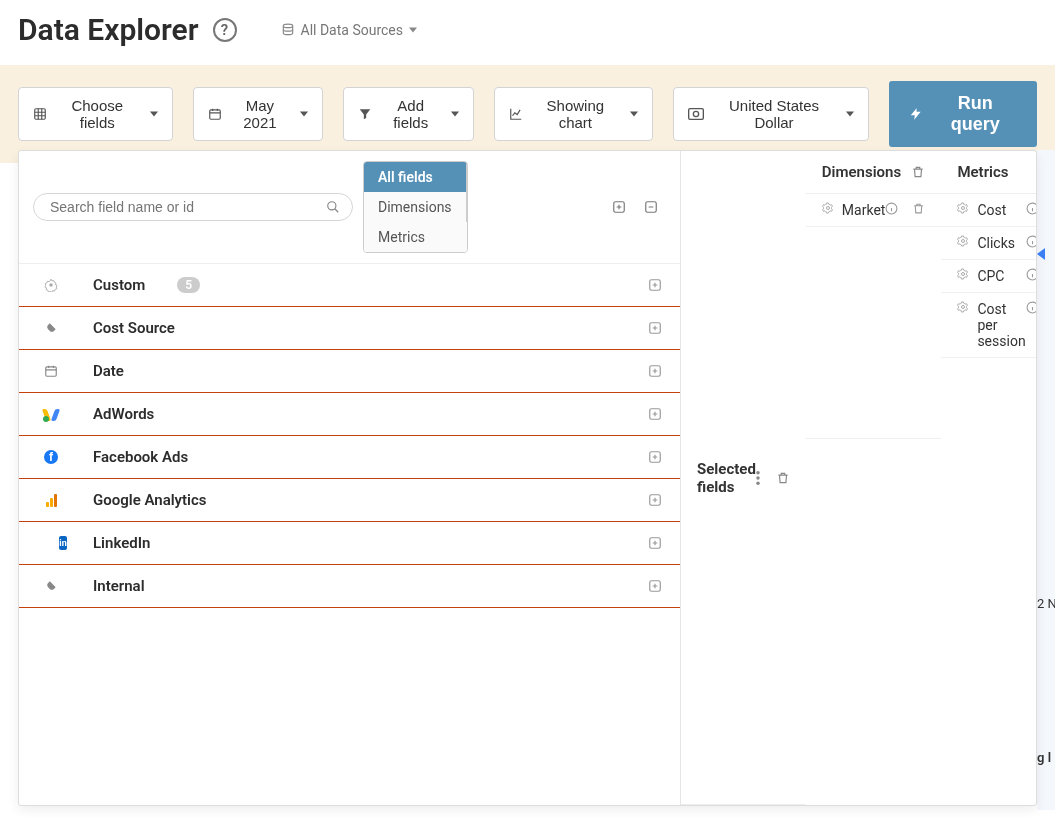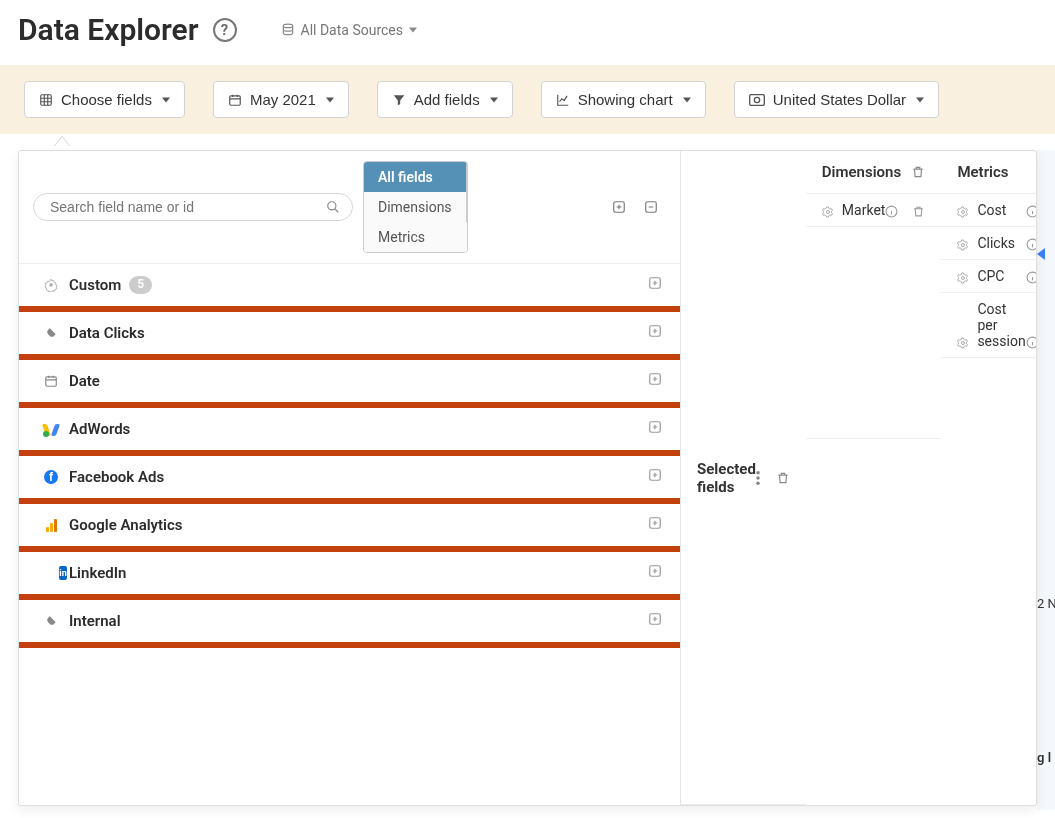--- a/index.html
+++ b/index.html
@@ -53,24 +53,24 @@
   .db-icon svg, .caret-icon svg, .grid-icon svg, .cal-icon svg,
   .funnel-icon svg, .chart-icon svg, .dollar-icon svg, .bolt-icon svg,
   .gear-icon svg, .plug-icon svg, .search-icon svg,
   .plusbox-icon svg, .minusbox-icon svg, .trash-icon svg,
   .info-icon svg, .more-icon svg {
     display:block;
   }
   
   .toolbar-wrap {
     background: #f9f0df;
-    padding: 16px 24px;
-    display: flex;
-    align-items: center;
-    gap: 28px;
+    padding: 16px 18px;
+    display: flex;
+    align-items: center;
+    gap: 20px;
     position: relative;
   }
   .btn {
     background: #fff;
     border: 1px solid #d3d3d3;
     border-radius: 4px;
     padding: 9px 14px;
     font-size: 15px;
     font-weight: 500;
     color: #333;
@@ -189,26 +189,28 @@
     gap: 18px;
     padding-right: 8px;
     color: #777;
   }
   
   .field-groups {
     border-top: 1px solid #eee;
   }
   .field-group {
     display: flex;
+    align-items: center;
     padding: 12px 18px 12px 22px;
-    border-bottom: 6px solid #c2410c;
+    border-bottom: 1px solid #c2410c;
     font-size: 15px;
     font-weight: 600;
     color: #2c2c2c;
     cursor: pointer;
+    gap: 24px;
   }
   .field-group .group-icon {
     width: 20px;
     display: inline-flex;
     align-items: center;
     justify-content: center;
     margin-right: 8px;
     color: #888;
   }
   .field-group .badge {
@@ -241,21 +243,21 @@
     display: flex;
     gap: 16px;
     color: #888;
   }
   .selected-list {
     flex: 1;
     min-height: 0;
   }
   .selected-item {
     display: flex;
-    align-items: flex-end;
+    align-items: flex-start;
     padding: 8px 16px;
     font-size: 14px;
     color: #333;
     border-bottom: 1px solid #f0f0f0;
   }
   .selected-item .gear-icon {
     color: #999;
     margin-right: 8px;
   }
   .selected-item .actions {
@@ -421,20 +423,28 @@
       </svg>
     </span>
     <span>United States Dollar</span>
     <span class="icon caret-icon">
       <svg width="8" height="8" viewBox="0 0 10 6">
           <path d="M0 0l5 6 5-6z" fill="#555"></path>
         </svg>
     </span>
   </button>
 
+  <button class="run-btn">
+    <span class="icon bolt-icon">
+      <svg width="14" height="18" viewBox="0 0 24 24" fill="#fff">
+          <path d="M13 2L3 14h7l-1 8 11-14h-7z"></path>
+        </svg>
+    </span>
+    <span>Run query</span>
+  </button>
 
   <span class="popover-arrow"></span>
 </div>
 
 <div class="bg-hint" style="top:150px;">
   <span class="corner"></span>
   <span class="r2">2 N</span>
   <span class="r3">g l</span>
 </div>
 
@@ -492,21 +502,21 @@
             </svg>
         </span>
       </div>
 
       <div class="field-group">
         <span class="group-icon">
           <svg width="14" height="14" viewBox="0 0 24 24" fill="#888">
               <path d="M7 7l3-3 10 10-3 3c-2 2-5 2-7 0l-3-3c-2-2-2-5 0-7zM9 3v4M13 3v4M3 21l5-5"></path>
             </svg>
         </span>
-        <span>Data Clicks</span>
+        <span>Cost Source</span>
         <span class="expand plusbox-icon">
           <svg width="14" height="14" viewBox="0 0 24 24" fill="none" stroke="#999" stroke-width="2">
               <rect x="3" y="3" width="18" height="18" rx="3"></rect>
               <path d="M12 8v8M8 12h8"></path>
             </svg>
         </span>
       </div>
 
       <div class="field-group">
         <span class="group-icon cal-icon">

